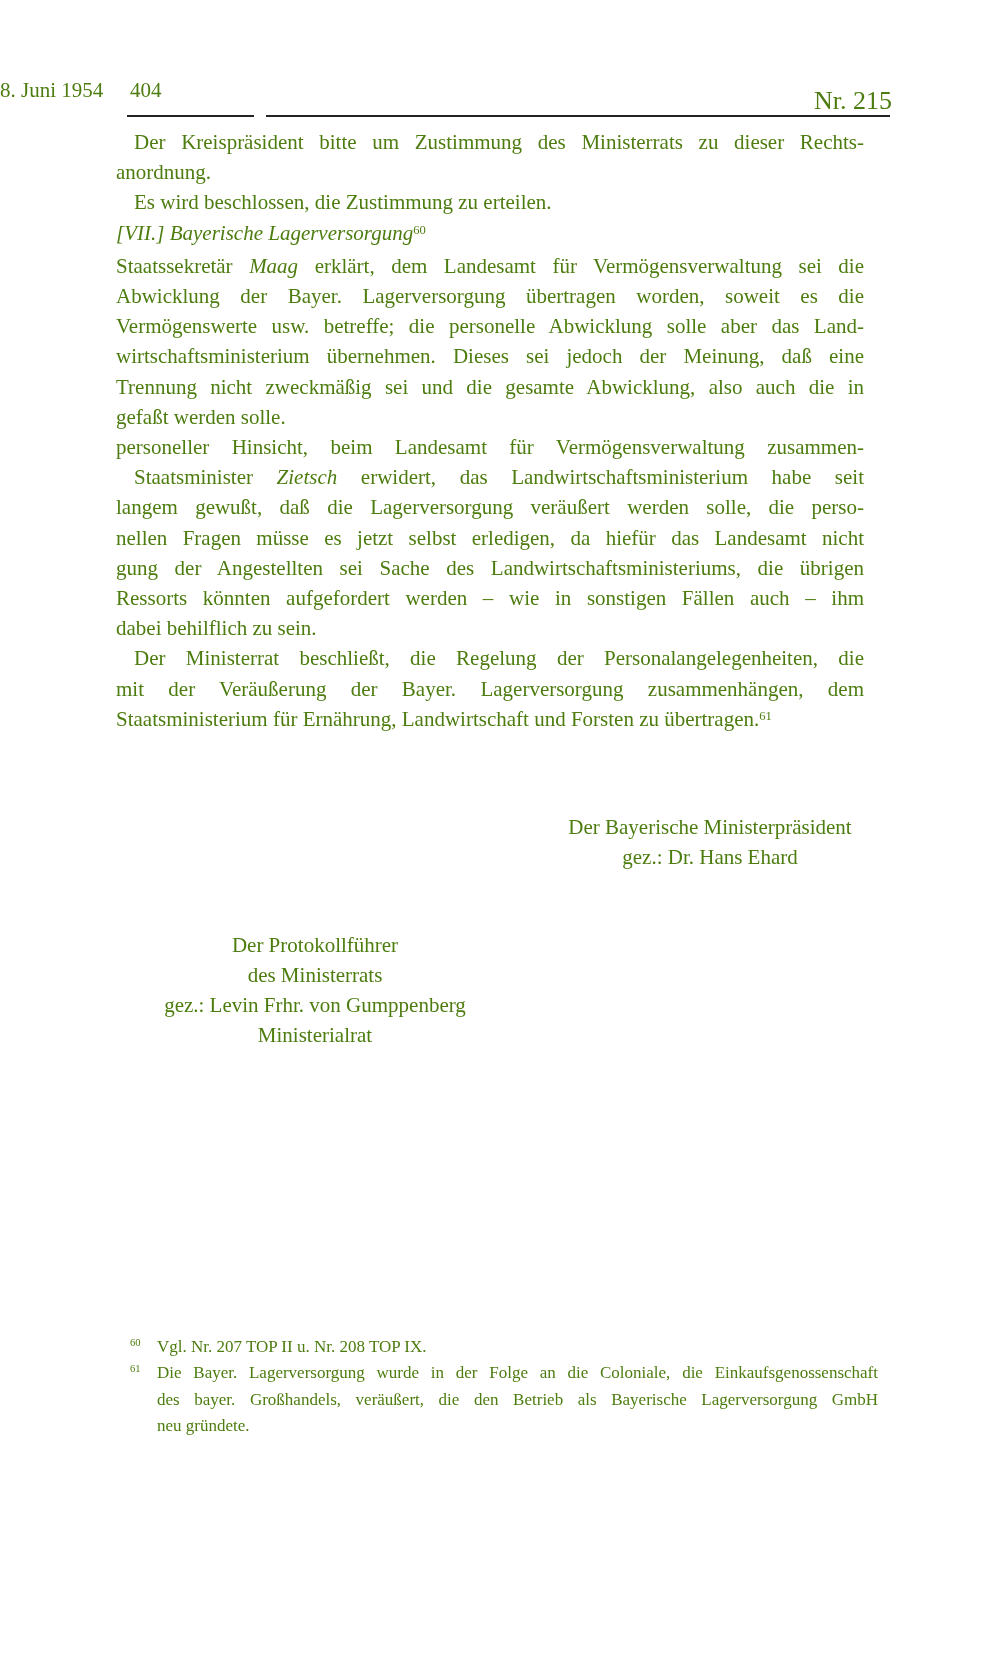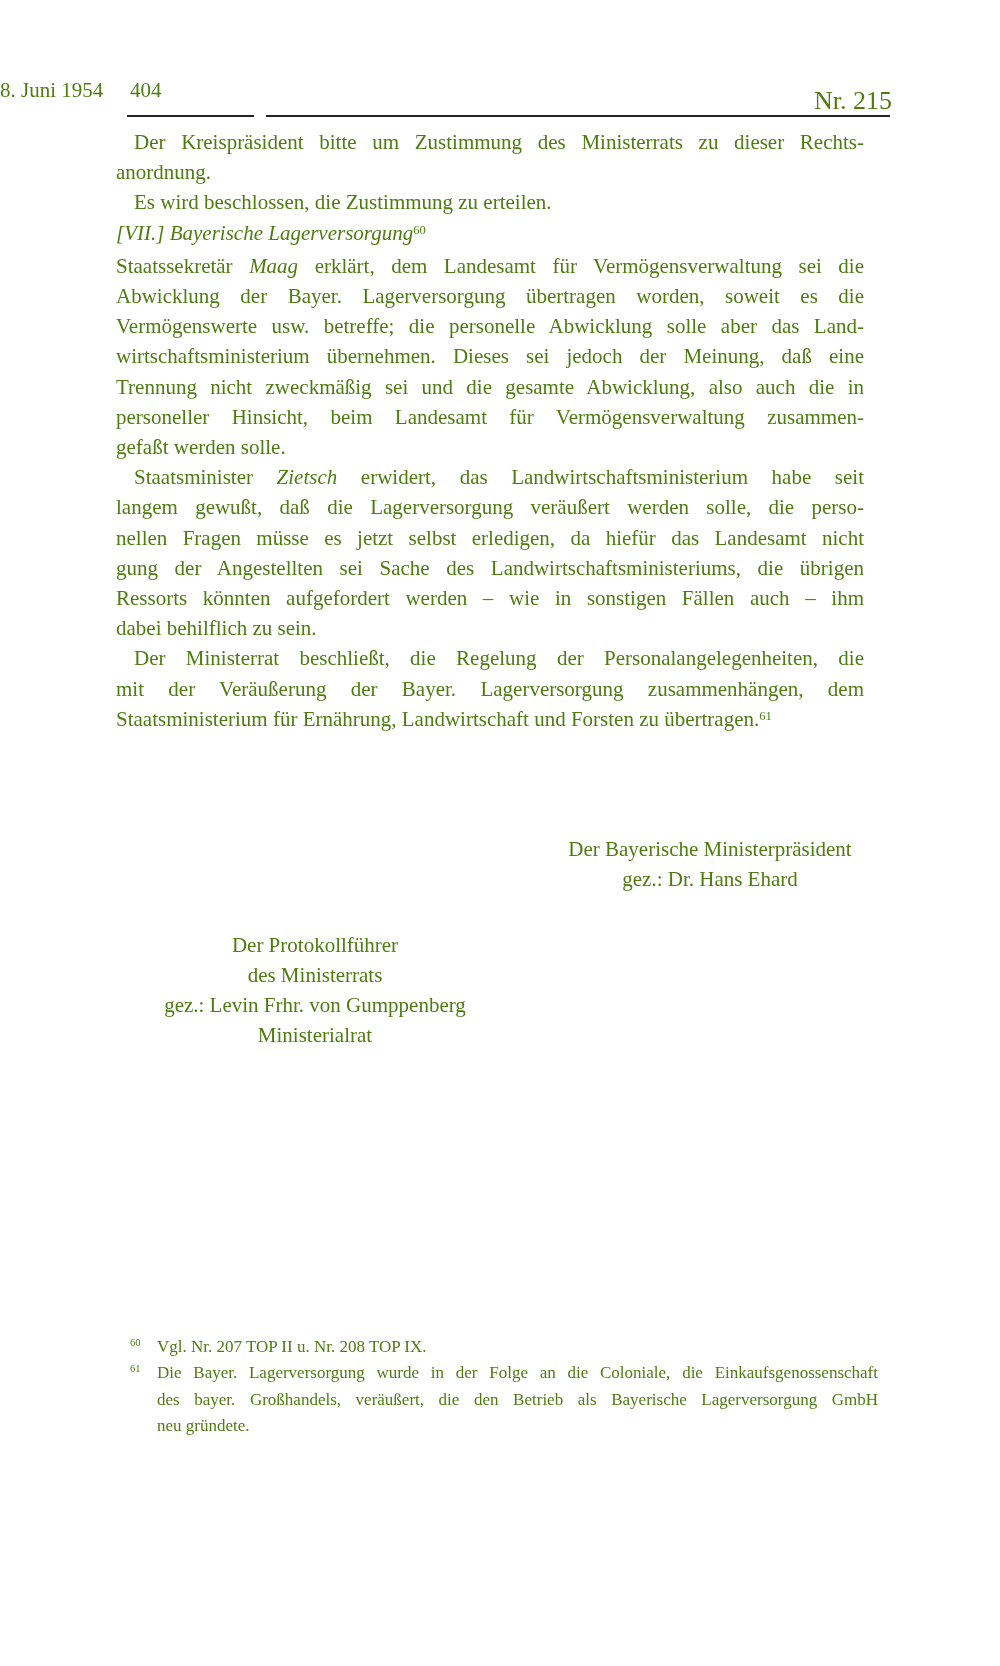--- a/index.html
+++ b/index.html
@@ -27,21 +27,21 @@
   .line{
     text-align:justify;text-align-last:justify;
     white-space:nowrap;overflow:hidden;
   }
   .line.l{text-align-last:left;}
   .line.heading{}
   .it{font-style:italic;}
   .sup{font-size:0.6em;position:relative;top:-0.45em;}
   
   .sig{position:absolute;text-align:center;font-size:21px;line-height:30px;}
-  .sig-president{top:834px;left:430px;width:560px;}
+  .sig-president{top:812px;left:430px;width:560px;}
   .sig-left{top:930px;left:110px;width:410px;}
   .sig-right{top:930px;left:505px;width:410px;}
   
   .footnotes{
     position:absolute;top:1334px;left:130px;width:748px;
     font-size:17px;line-height:26.3px;
   }
   .footnote{position:relative;padding-left:27px;}
   .fn-num{position:absolute;left:0;top:0;font-size:0.62em;line-height:inherit;
           transform:translateY(-4px);}
@@ -60,22 +60,22 @@
   <div class="body-text" id="body-text">
       <div class="line j" style="padding-left: 18px;"><span>Der Kreispräsident bitte um Zustimmung des Ministerrats zu dieser Rechts-</span></div>
       <div class="line l"><span>anordnung.</span></div>
       <div class="line l" style="padding-left: 18px;"><span>Es wird beschlossen, die Zustimmung zu erteilen.</span></div>
       <div class="line l heading"><span class="it">[VII.] Bayerische Lagerversorgung</span><span class="sup">60</span></div>
       <div class="line j"><span>Staatssekretär </span><span class="it">Maag</span><span> erklärt, dem Landesamt für Vermögensverwaltung sei die</span></div>
       <div class="line j"><span>Abwicklung der Bayer. Lagerversorgung übertragen worden, soweit es die</span></div>
       <div class="line j"><span>Vermögenswerte usw. betreffe; die personelle Abwicklung solle aber das Land-</span></div>
       <div class="line j"><span>wirtschaftsministerium übernehmen. Dieses sei jedoch der Meinung, daß eine</span></div>
       <div class="line j"><span>Trennung nicht zweckmäßig sei und die gesamte Abwicklung, also auch die in</span></div>
+      <div class="line l"><span>gefaßt werden solle.</span></div>
       <div class="line j"><span>personeller Hinsicht, beim Landesamt für Vermögensverwaltung zusammen-</span></div>
-      <div class="line l"><span>gefaßt werden solle.</span></div>
       <div class="line j" style="padding-left: 18px;"><span>Staatsminister </span><span class="it">Zietsch</span><span> erwidert, das Landwirtschaftsministerium habe seit</span></div>
       <div class="line j"><span>langem gewußt, daß die Lagerversorgung veräußert werden solle, die perso-</span></div>
       <div class="line j"><span>nellen Fragen müsse es jetzt selbst erledigen, da hiefür das Landesamt nicht</span></div>
       <div class="line j"><span>gung der Angestellten sei Sache des Landwirtschaftsministeriums, die übrigen</span></div>
       <div class="line j"><span>Ressorts könnten aufgefordert werden – wie in sonstigen Fällen auch – ihm</span></div>
       <div class="line l"><span>dabei behilflich zu sein.</span></div>
       <div class="line j" style="padding-left: 18px;"><span>Der Ministerrat beschließt, die Regelung der Personalangelegenheiten, die</span></div>
       <div class="line j"><span>mit der Veräußerung der Bayer. Lagerversorgung zusammenhängen, dem</span></div>
       <div class="line l"><span>Staatsministerium für Ernährung, Landwirtschaft und Forsten zu übertragen.</span><span class="sup">61</span></div>
     </div>

